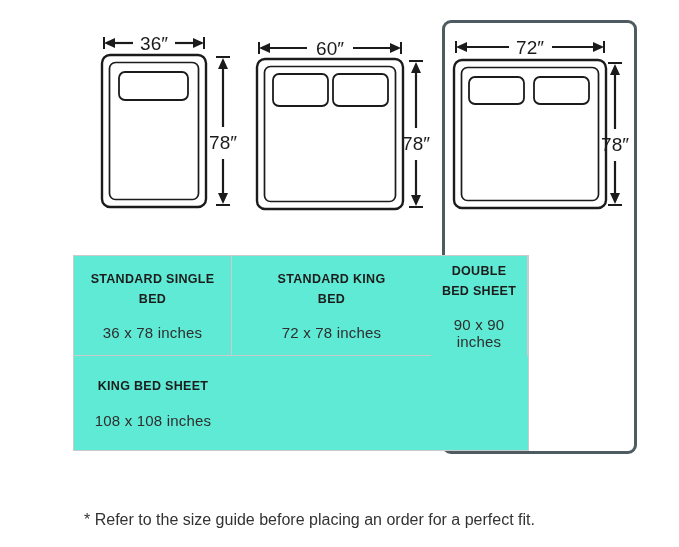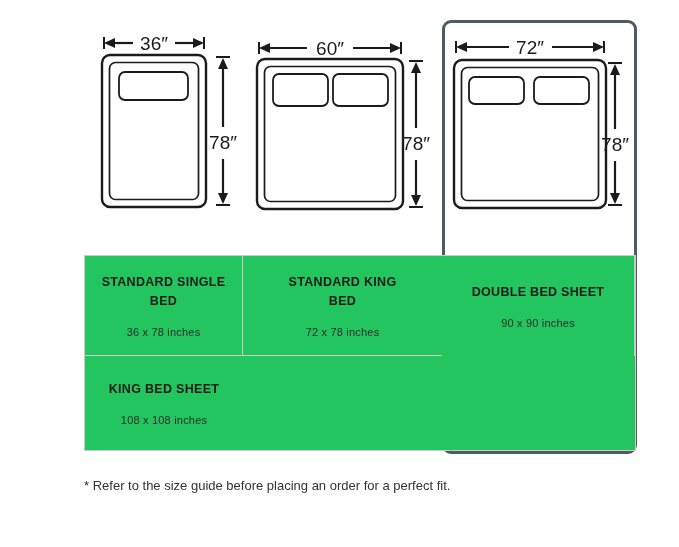--- a/index.html
+++ b/index.html
@@ -22,35 +22,35 @@
   .inner-rect { stroke-width:1.7; }
   .pillow     { stroke-width:1.8; }
 
   .highlight-frame {
     position:absolute; left:426px; top:20px; width:195px; height:434px;
     border:3px solid #4e5b61; border-radius:9px; box-sizing:border-box;
     background:transparent; pointer-events:none;
   }
 
   .size-table {
-    position:absolute; left:68px; top:255px; width:552px; height:196px;
+    position:absolute; left:57px; top:255px; width:456px; height:196px;
     display:grid; grid-template-columns:158px 199px 1fr; grid-template-rows:100px 1fr;
-    border:1px solid #cbcbcb; box-sizing:border-box; background:#22c55e;
+    border:1px solid #cbcbcb; box-sizing:border-box; background:#5eead4;
   }
   .cell {
     border-right:1px solid #cbcbcb; border-bottom:1px solid #cbcbcb;
     display:flex; flex-direction:column; align-items:center; justify-content:center;
     text-align:center; padding:0 8px; box-sizing:border-box;
   }
   .cell.last-col { border-right:none; }
   .cell.last-row { border-bottom:none; }
   .cell-title { font-weight:bold; font-size:12.5px; line-height:1.55; color:#1c1c1c; letter-spacing:0.3px; }
-  .cell-size  { margin-top:15px; font-size:11px; color:#2e2e2e; letter-spacing:0.2px;text-align:right; }
+  .cell-size  { margin-top:15px; font-size:15px; color:#2e2e2e; letter-spacing:0.2px; }
 
-  .footnote { position:absolute; left:68px; top:478px; font-size:13px; color:#333333; }
+  .footnote { position:absolute; left:68px; top:511px; font-size:16px; color:#333333; }
 </style>
 </head>
 <body>
 
 <div class="canvas">
 
   <svg id="bed-single" class="bed-svg" width="150" height="182" viewBox="0 0 150 182">
     <g>
       <line class="tick" x1="8" y1="4" x2="8" y2="16"></line>
       <polygon points="8,10 19,5 19,15"></polygon>

